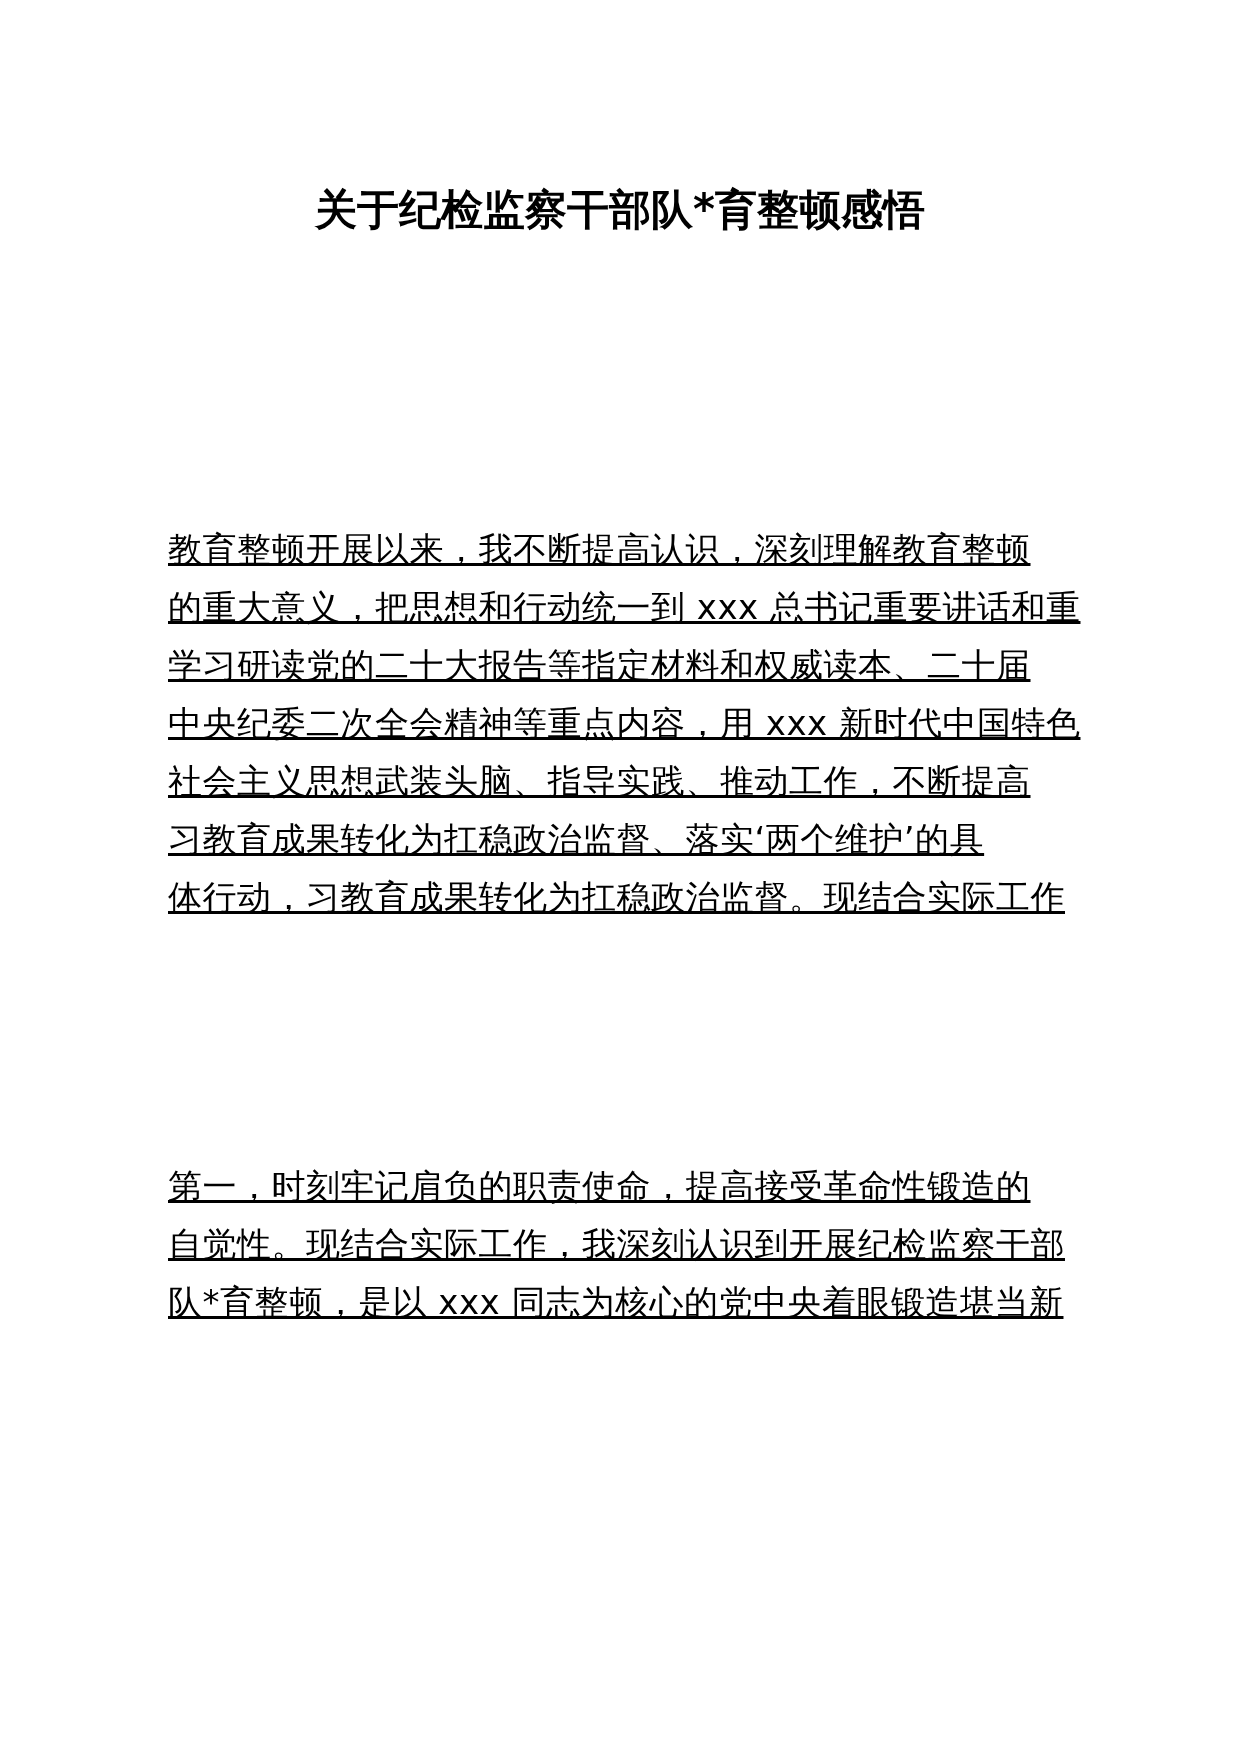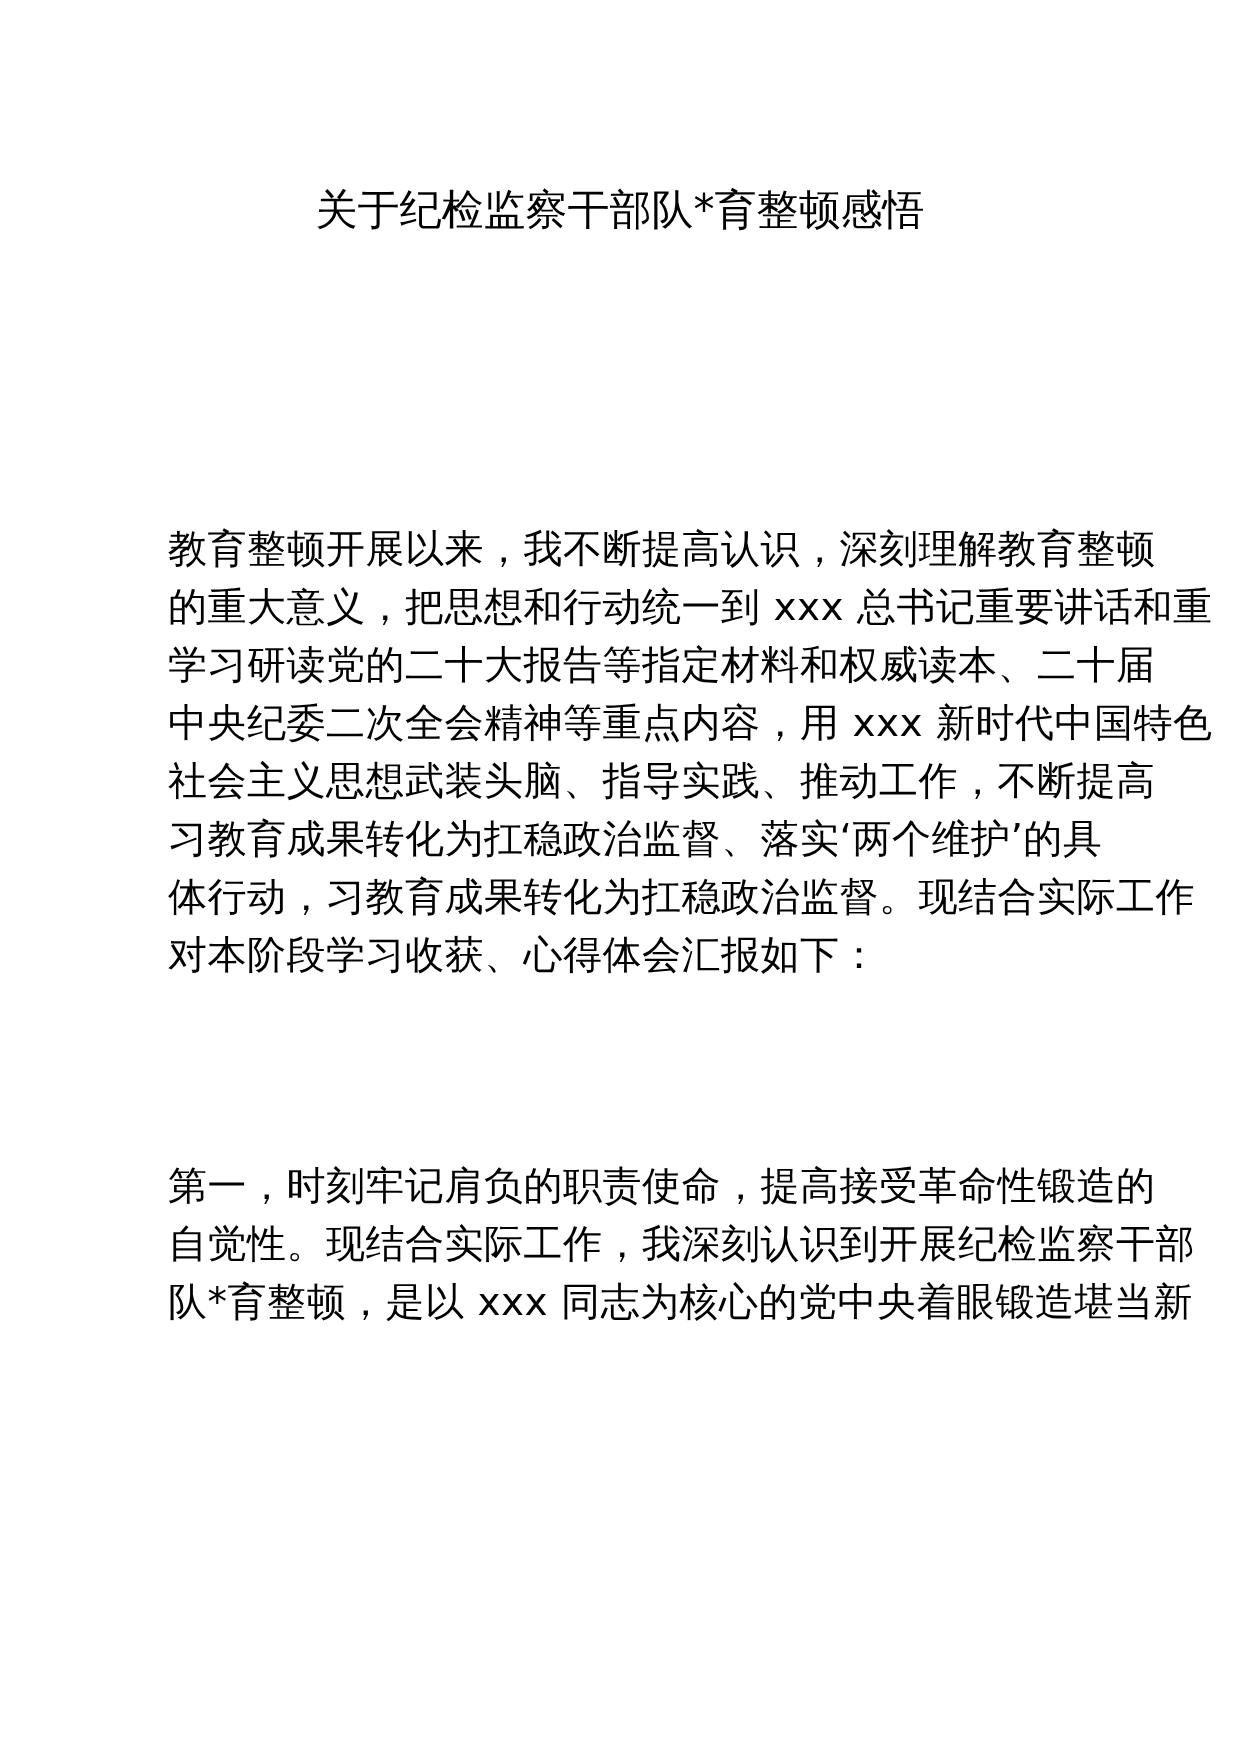--- a/index.html
+++ b/index.html
@@ -4,49 +4,48 @@
   <style>
     html, body { margin: 0; padding: 0; background: #ffffff; }
     body { width: 1240px; height: 1754px; position: relative; overflow: hidden; }
     .page {
       position: absolute; left: 0; top: 0; width: 1240px; height: 1754px;
       background: #ffffff; color: #000000;
       font-family: "DejaVu Sans", "Liberation Sans", sans-serif;
     }
     .title {
       position: absolute; left: 0; right: 0; top: 182px;
-      text-align: center; font-size: 42px; font-weight: normal;
+      text-align: center; font-size: 42px; font-weight: bold;
       letter-spacing: 0px; line-height: 56px; color: #000;
     }
     .para {
       position: absolute; left: 168px; width: 790px;
     }
     .line {
       display: block; white-space: nowrap;
-      font-size: 39px; line-height: 58px; height: 58px;
-      letter-spacing: 0.5px; color: #000;
+      font-size: 34px; line-height: 58px; height: 58px;
+      letter-spacing: 0.5px; color: #000; text-decoration: underline;
     }
     .p1 { top: 520px; }
     .p2 { top: 1157px; }
   </style>
 </head>
 <body>
 
 <div class="page">
   <div class="title">关于纪检监察干部队*育整顿感悟</div>
 
   <div class="para p1">
     <span class="line">教育整顿开展以来，我不断提高认识，深刻理解教育整顿</span>
     <span class="line">的重大意义，把思想和行动统一到 xxx 总书记重要讲话和重</span>
     <span class="line">学习研读党的二十大报告等指定材料和权威读本、二十届</span>
     <span class="line">中央纪委二次全会精神等重点内容，用 xxx 新时代中国特色</span>
     <span class="line">社会主义思想武装头脑、指导实践、推动工作，不断提高</span>
     <span class="line">习教育成果转化为扛稳政治监督、落实‘两个维护’的具</span>
     <span class="line">体行动，习教育成果转化为扛稳政治监督。现结合实际工作</span>
-    <span class="line">对本阶段学习收获、心得体会汇报如下：</span>
   </div>
 
   <div class="para p2">
     <span class="line">第一，时刻牢记肩负的职责使命，提高接受革命性锻造的</span>
     <span class="line">自觉性。现结合实际工作，我深刻认识到开展纪检监察干部</span>
     <span class="line">队*育整顿，是以 xxx 同志为核心的党中央着眼锻造堪当新</span>
   </div>
 </div>
 
 </body></html>

